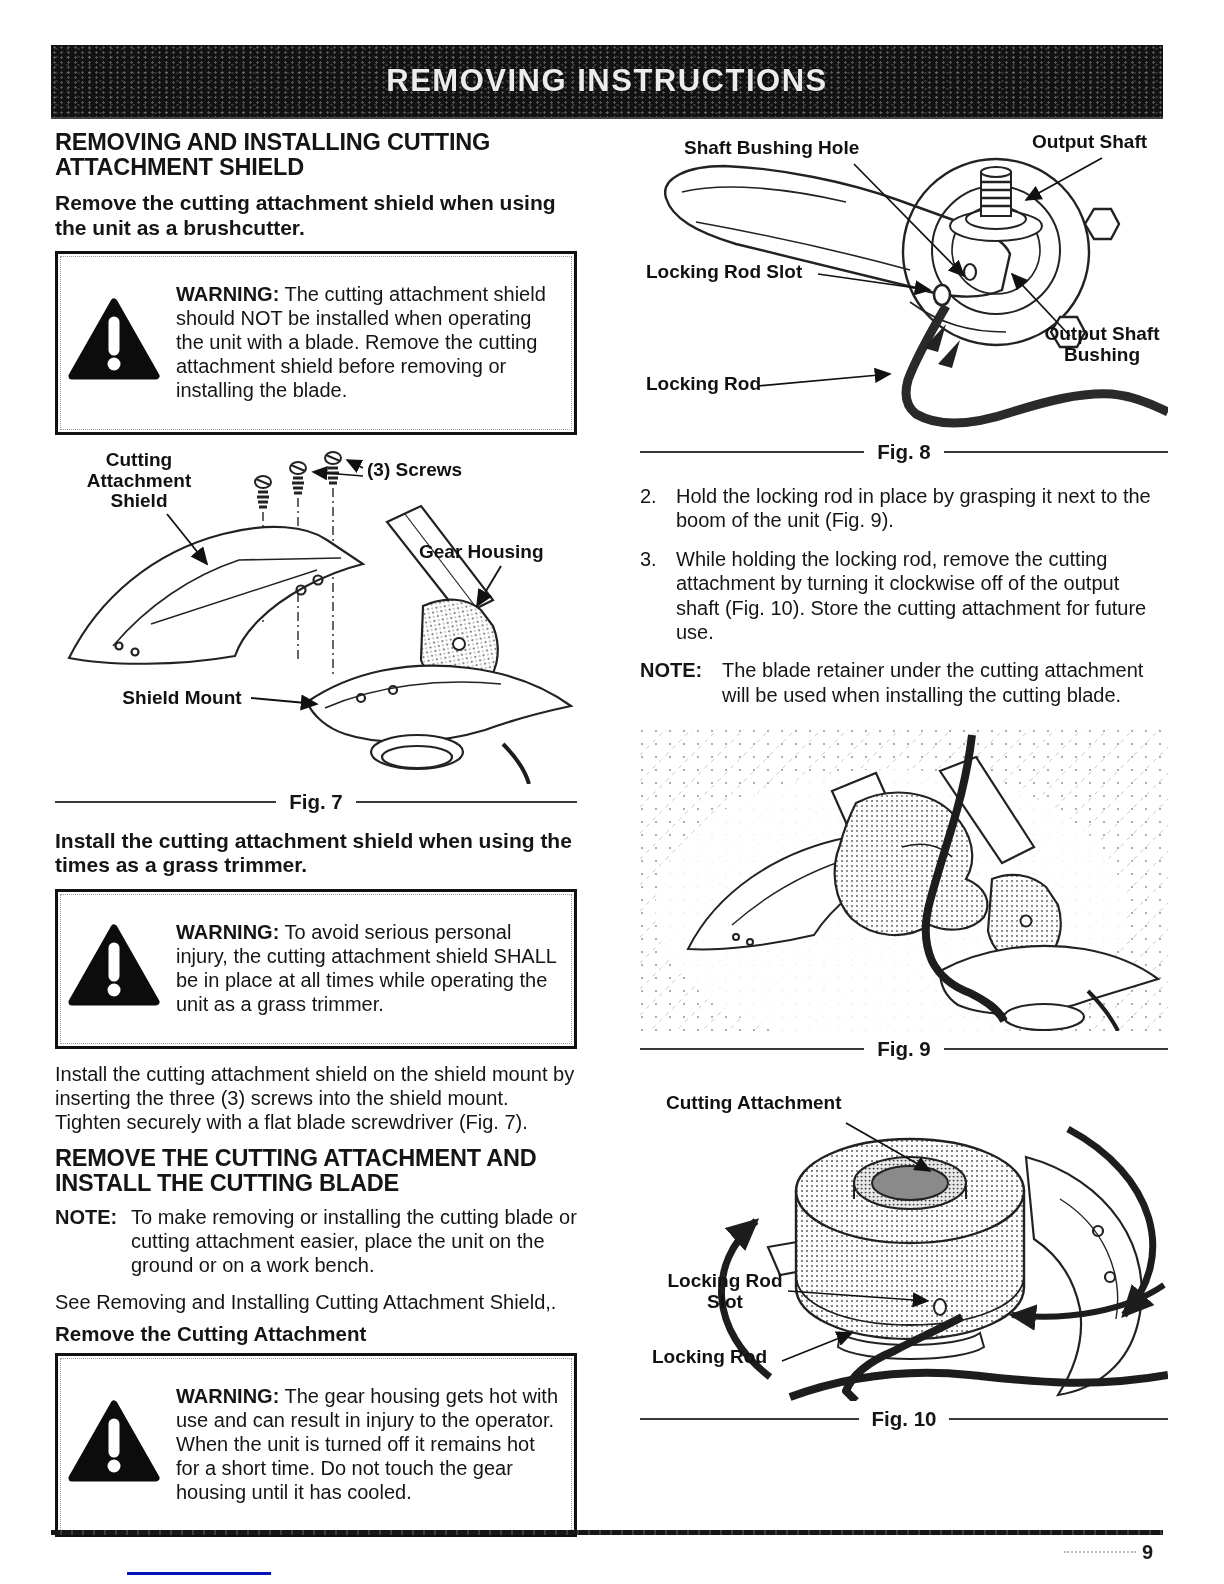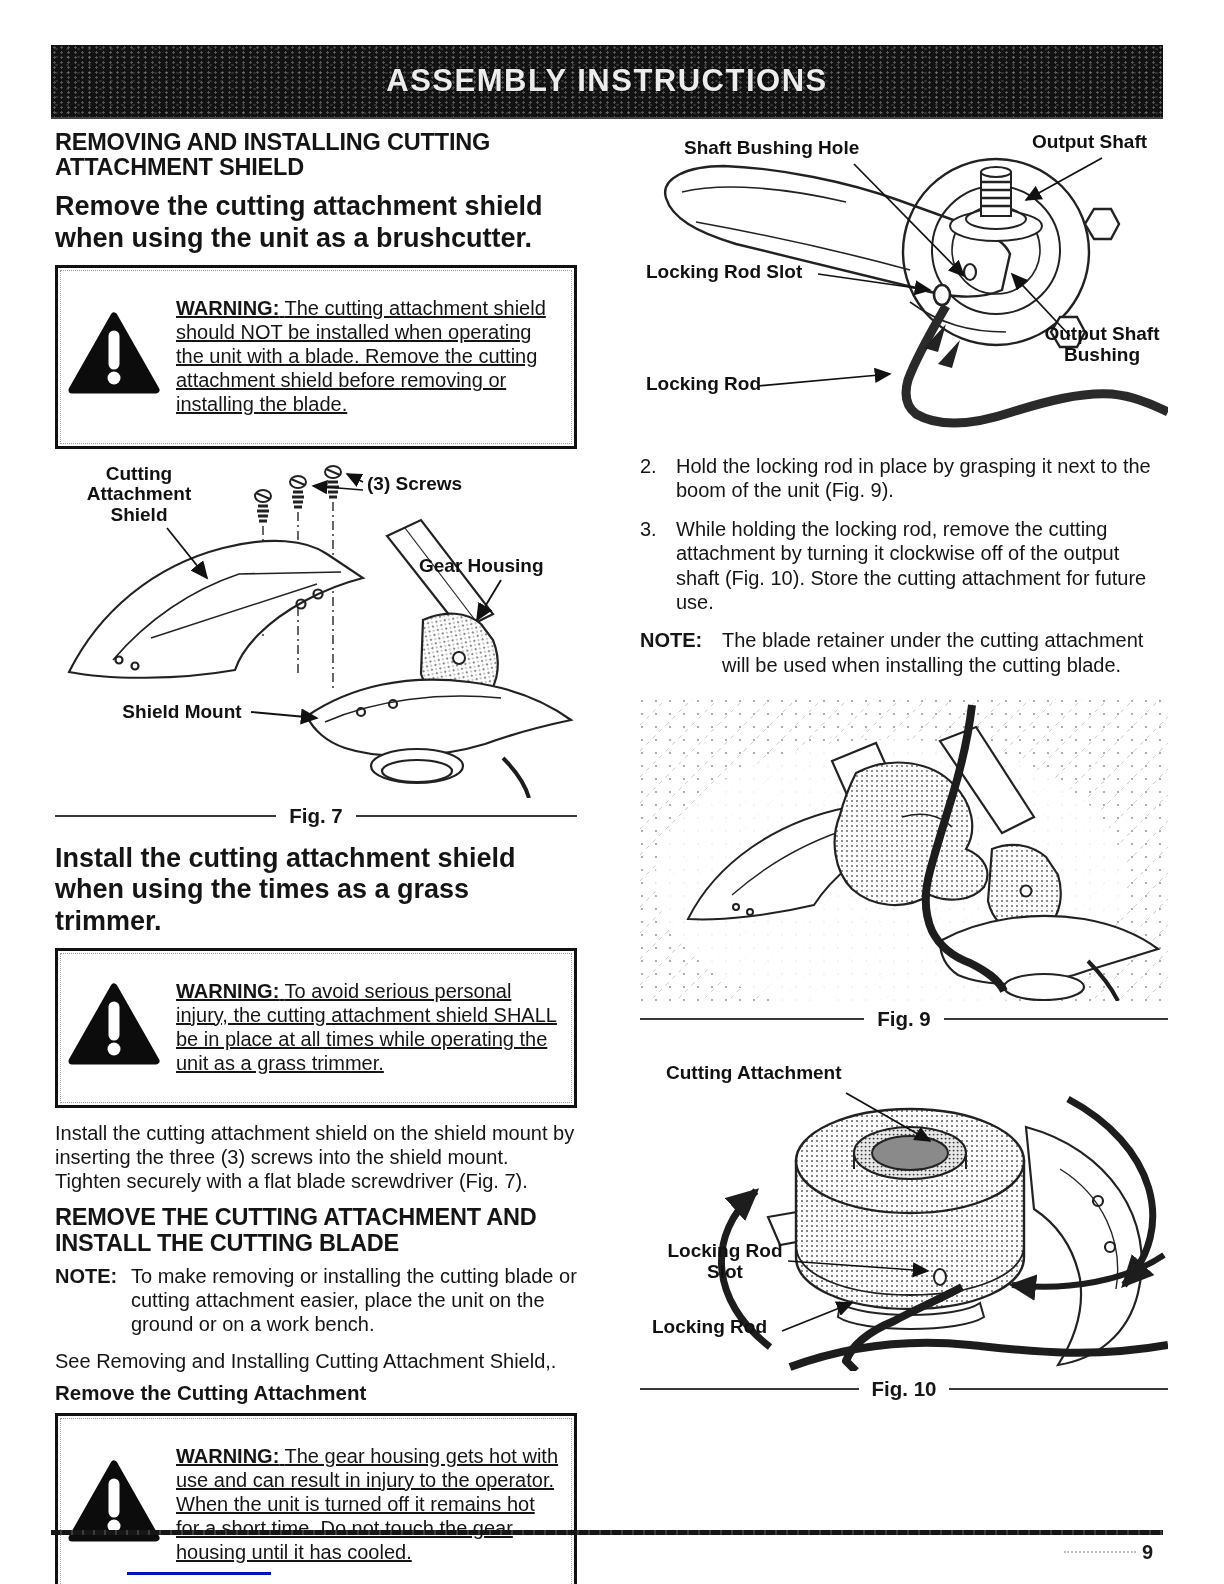--- a/index.html
+++ b/index.html
@@ -22,27 +22,27 @@
   .banner-title{
     color:#ececec;font-size:31px;font-weight:bold;letter-spacing:1.5px;
     text-shadow:0 0 2px #000;
   }
   
   .col{position:absolute;top:130px;}
   .col-left{left:55px;width:522px;}
   .col-right{left:640px;width:528px;}
   
   .h-major{font-size:23.5px;font-weight:bold;line-height:1.07;letter-spacing:-0.2px;margin:0 0 11px 0;}
-  .subhead{font-size:27px;font-weight:bold;line-height:1.16;margin:0 0 11px 0;}
+  .subhead{font-size:21px;font-weight:bold;line-height:1.16;margin:0 0 11px 0;}
   .subhead-sm{font-size:20.5px;font-weight:bold;line-height:1.15;margin:14px 0 4px 0;}
   .para{font-size:20px;line-height:1.21;margin:0 0 12px 0;}
   .warnbox{
     border:3px solid #111;outline:1px dotted #999;outline-offset:-6px;
     display:flex;align-items:center;gap:16px;padding:8px 12px 10px 10px;
-    margin:0 0 13px 0;background:#fff;text-decoration:underline;
+    margin:0 0 13px 0;background:#fff;
   }
   .warnbox .wtext{font-size:20px;line-height:1.2;}
   .warn-ico{flex:0 0 auto;}
   .notep{display:grid;grid-template-columns:72px 1fr;font-size:20px;line-height:1.22;margin:0 0 12px 0;column-gap:4px;}
   .notep b{font-size:20px;}
   .step{display:grid;grid-template-columns:36px 1fr;font-size:20px;line-height:1.22;margin:0 0 14px 0;}
   
   .fig{position:relative;margin:0;}
   .fig svg{display:block;}
   .fig-label{
@@ -58,21 +58,21 @@
     background:repeating-linear-gradient(90deg,#161616 0 9px,#3c3c3c 9px 11px);
   }
   .page-num{position:absolute;left:1142px;top:1541px;font-size:20px;font-weight:bold;color:#1a1a1a;}
   .page-num-leader{position:absolute;left:1064px;top:1551px;width:72px;border-top:2px dotted #bbb;}
   .blue-mark{position:absolute;left:127px;top:1572px;width:144px;height:3px;background:#0013bb;}
 </style>
 </head>
 <body>
 
 <div class="banner">
-  <span class="banner-title">ASSEMBLY INSTRUCTIONS</span>
+  <span class="banner-title">REMOVING INSTRUCTIONS</span>
 </div>
 
 <div class="col col-left">
 
   <h1 class="h-major">REMOVING AND INSTALLING CUTTING ATTACHMENT SHIELD</h1>
 
   <p class="subhead">Remove the cutting attachment shield when using the unit as a brushcutter.</p>
 
   <div class="warnbox">
     <span class="warn-ico">
@@ -263,20 +263,25 @@
         <path d="M118,254 L250,242" marker-end="url(#ar8)"></path>
       </g>
     </svg>
     <div class="fig-label" style="left:44px;top:6px;width:185px;text-align:left;">Shaft Bushing Hole</div>
     <div class="fig-label" style="left:392px;top:0px;width:135px;text-align:left;">Output Shaft</div>
     <div class="fig-label" style="left:6px;top:130px;width:172px;text-align:left;">Locking Rod Slot</div>
     <div class="fig-label" style="left:396px;top:192px;width:132px;">Output Shaft
 Bushing</div>
     <div class="fig-label" style="left:6px;top:242px;width:120px;text-align:left;">Locking Rod</div>
   </div>
+  <div class="fig-caption">
+    <span class="cap-line"></span>
+    <span class="cap-text">Fig. 8</span>
+    <span class="cap-line"></span>
+  </div>
 
   <div class="step" style="margin-top:20px;">
     <span>2.</span>
     <span>Hold the locking rod in place by grasping it next to the boom of the unit (Fig. 9).</span>
   </div>
   <div class="step">
     <span>3.</span>
     <span>While holding the locking rod, remove the cutting attachment by turning it clockwise off of the output shaft (Fig. 10). Store the cutting attachment for future use.</span>
   </div>
   <div class="notep" style="grid-template-columns:78px 1fr;">

